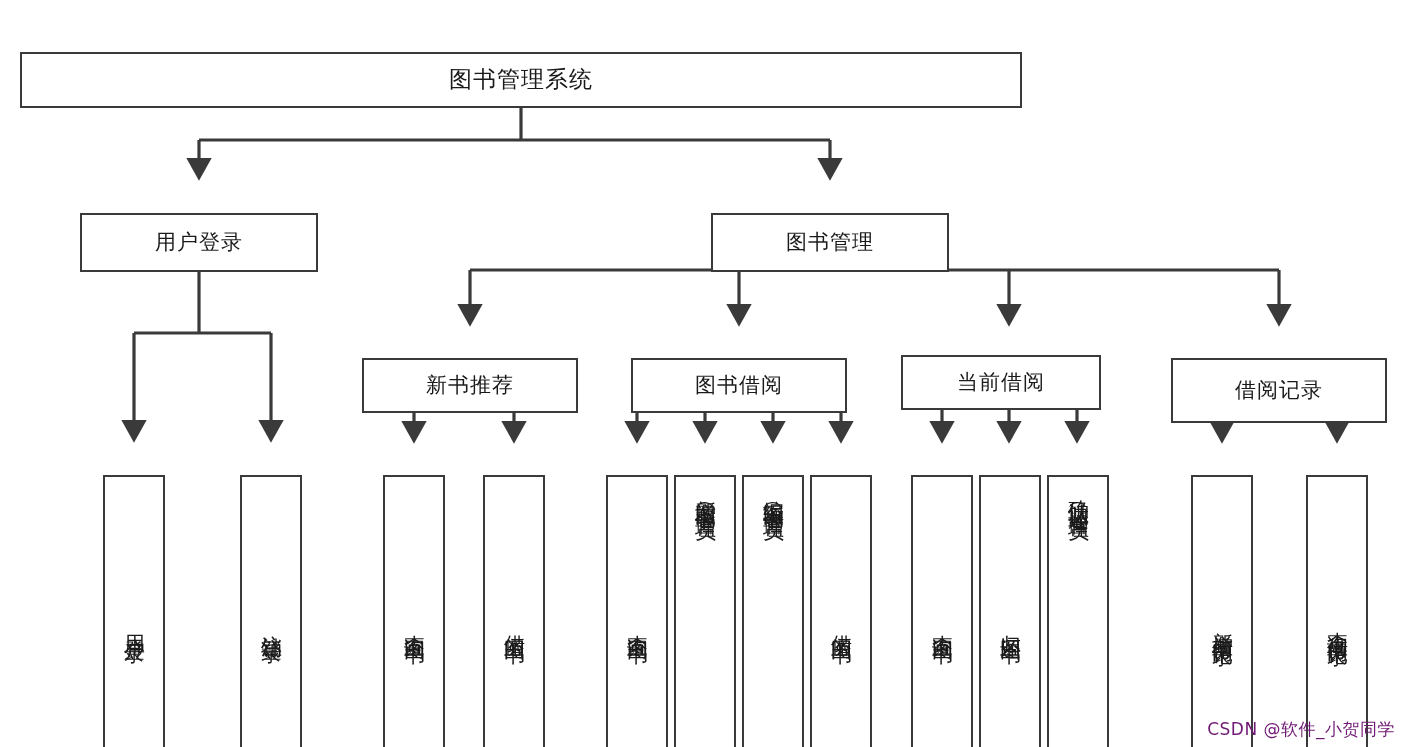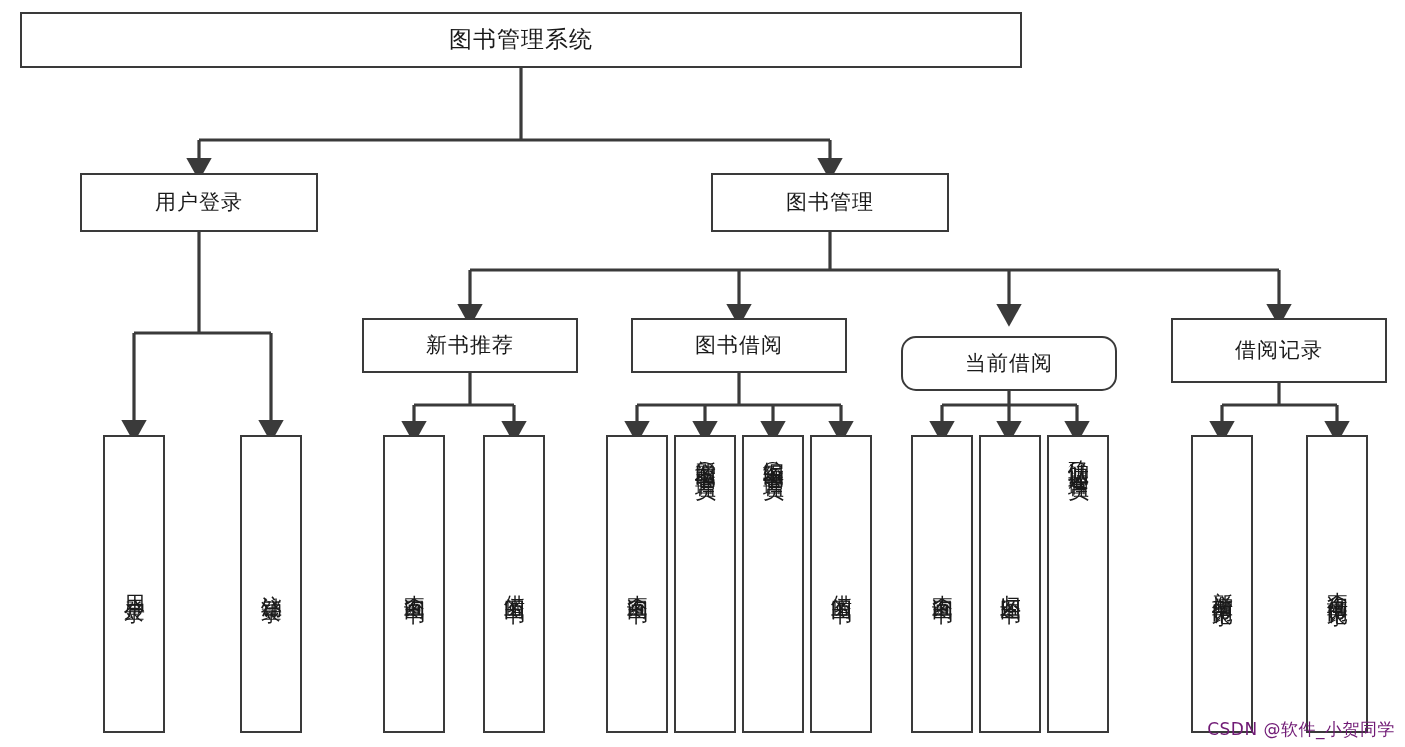--- a/index.html
+++ b/index.html
@@ -30,20 +30,21 @@
     position: absolute;
     box-sizing: border-box;
     border: 2px solid #3a3a3a;
     background: #ffffff;
     color: #1a1a1a;
     display: flex;
     align-items: center;
     justify-content: center;
     text-align: center;
     line-height: 1.18;
+    margin-top: 40px;
   }
   .node.root {
     font-size: 23px;
   }
   .node.branch {
     font-size: 21px;
   }
   .node.leaf {
     font-size: 21px;
     align-items: center;
@@ -141,21 +142,21 @@
   <div class="node branch" style="left:362px; top:318px; width:216px; height:55px;">
     <span class="htext">新书推荐</span>
   </div>
 
   <div class="node branch" style="left:711px; top:173px; width:238px; height:59px;">
     <span class="htext">图书管理</span>
   </div>
   <div class="node branch" style="left:631px; top:318px; width:216px; height:55px;justify-content:center;">
     <span class="htext">图书借阅</span>
   </div>
-  <div class="node branch" style="left:901px; top:336px; width:216px; height:55px;border-radius:15px;">
+  <div class="node branch" style="left:901px; top:315px; width:200px; height:55px;">
     <span class="htext">当前借阅</span>
   </div>
   <div class="node branch" style="left:1171px; top:318px; width:216px; height:65px;align-items:center;">
     <span class="htext">借阅记录</span>
   </div>
 
   <div class="node leaf" style="left:103px; top:435px; width:62px; height:298px;">
     <span class="vtext">用户登录</span>
   </div>
   <div class="node leaf" style="left:240px; top:435px; width:62px; height:298px;">

